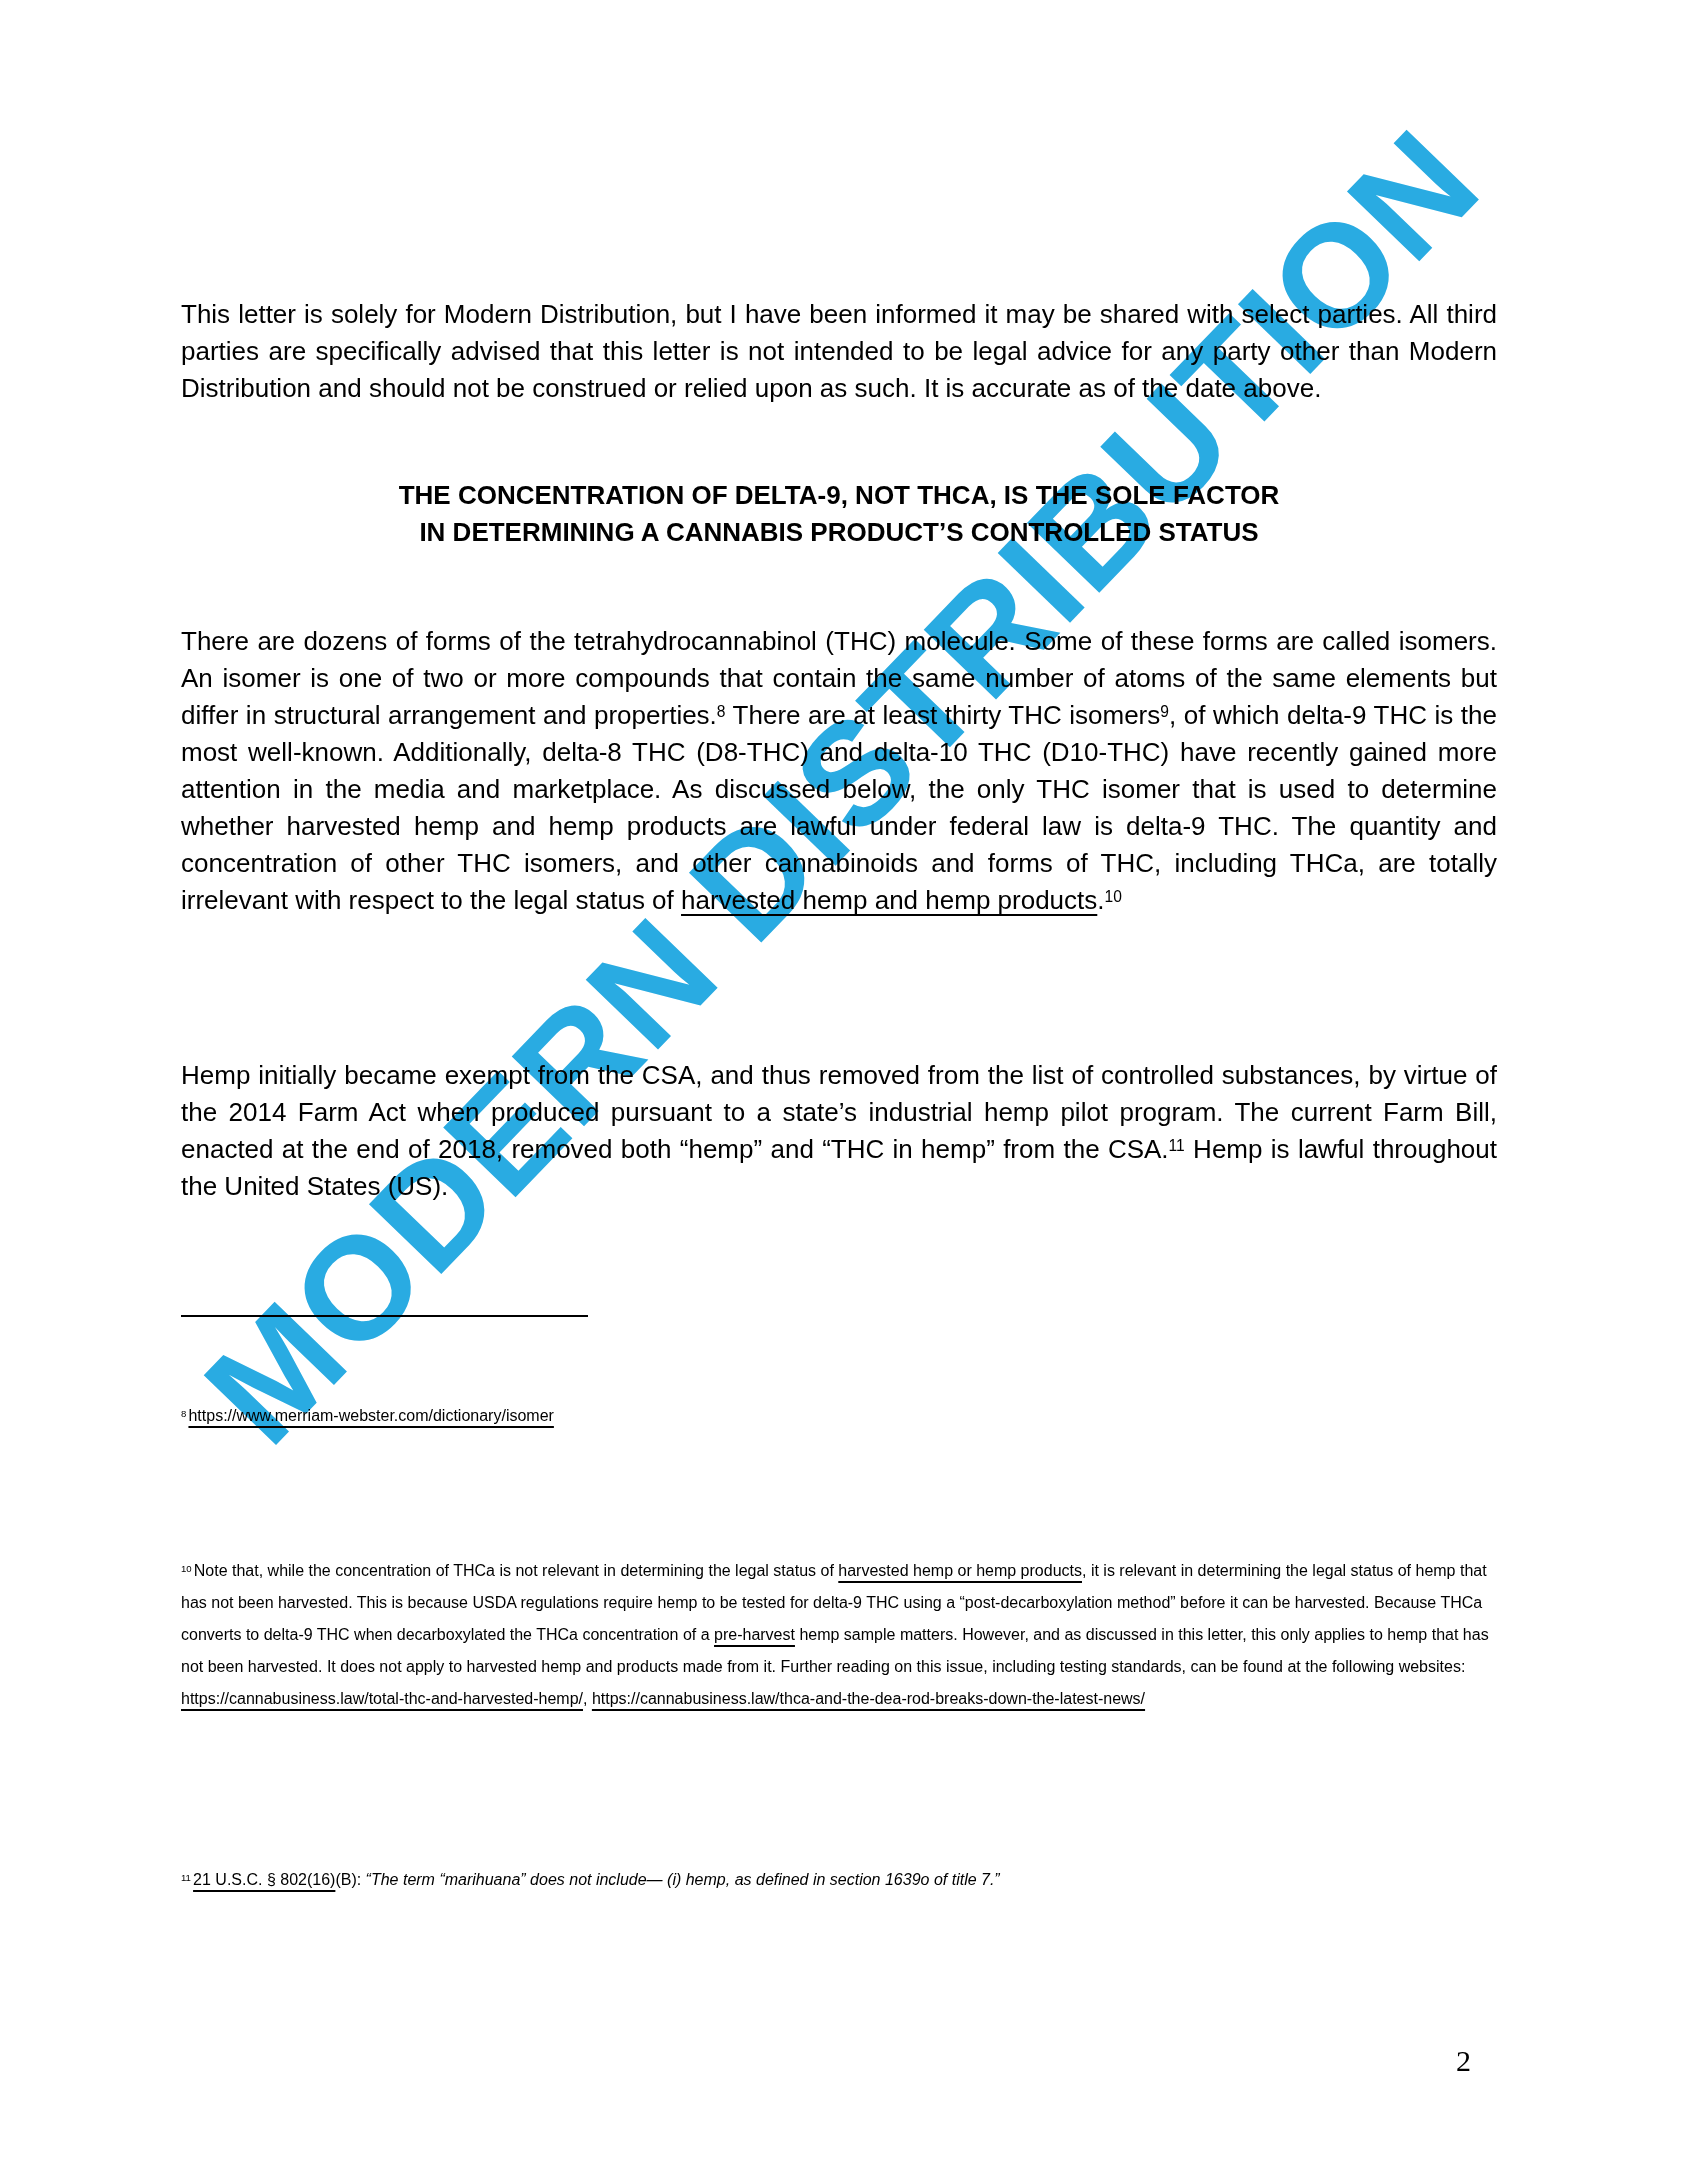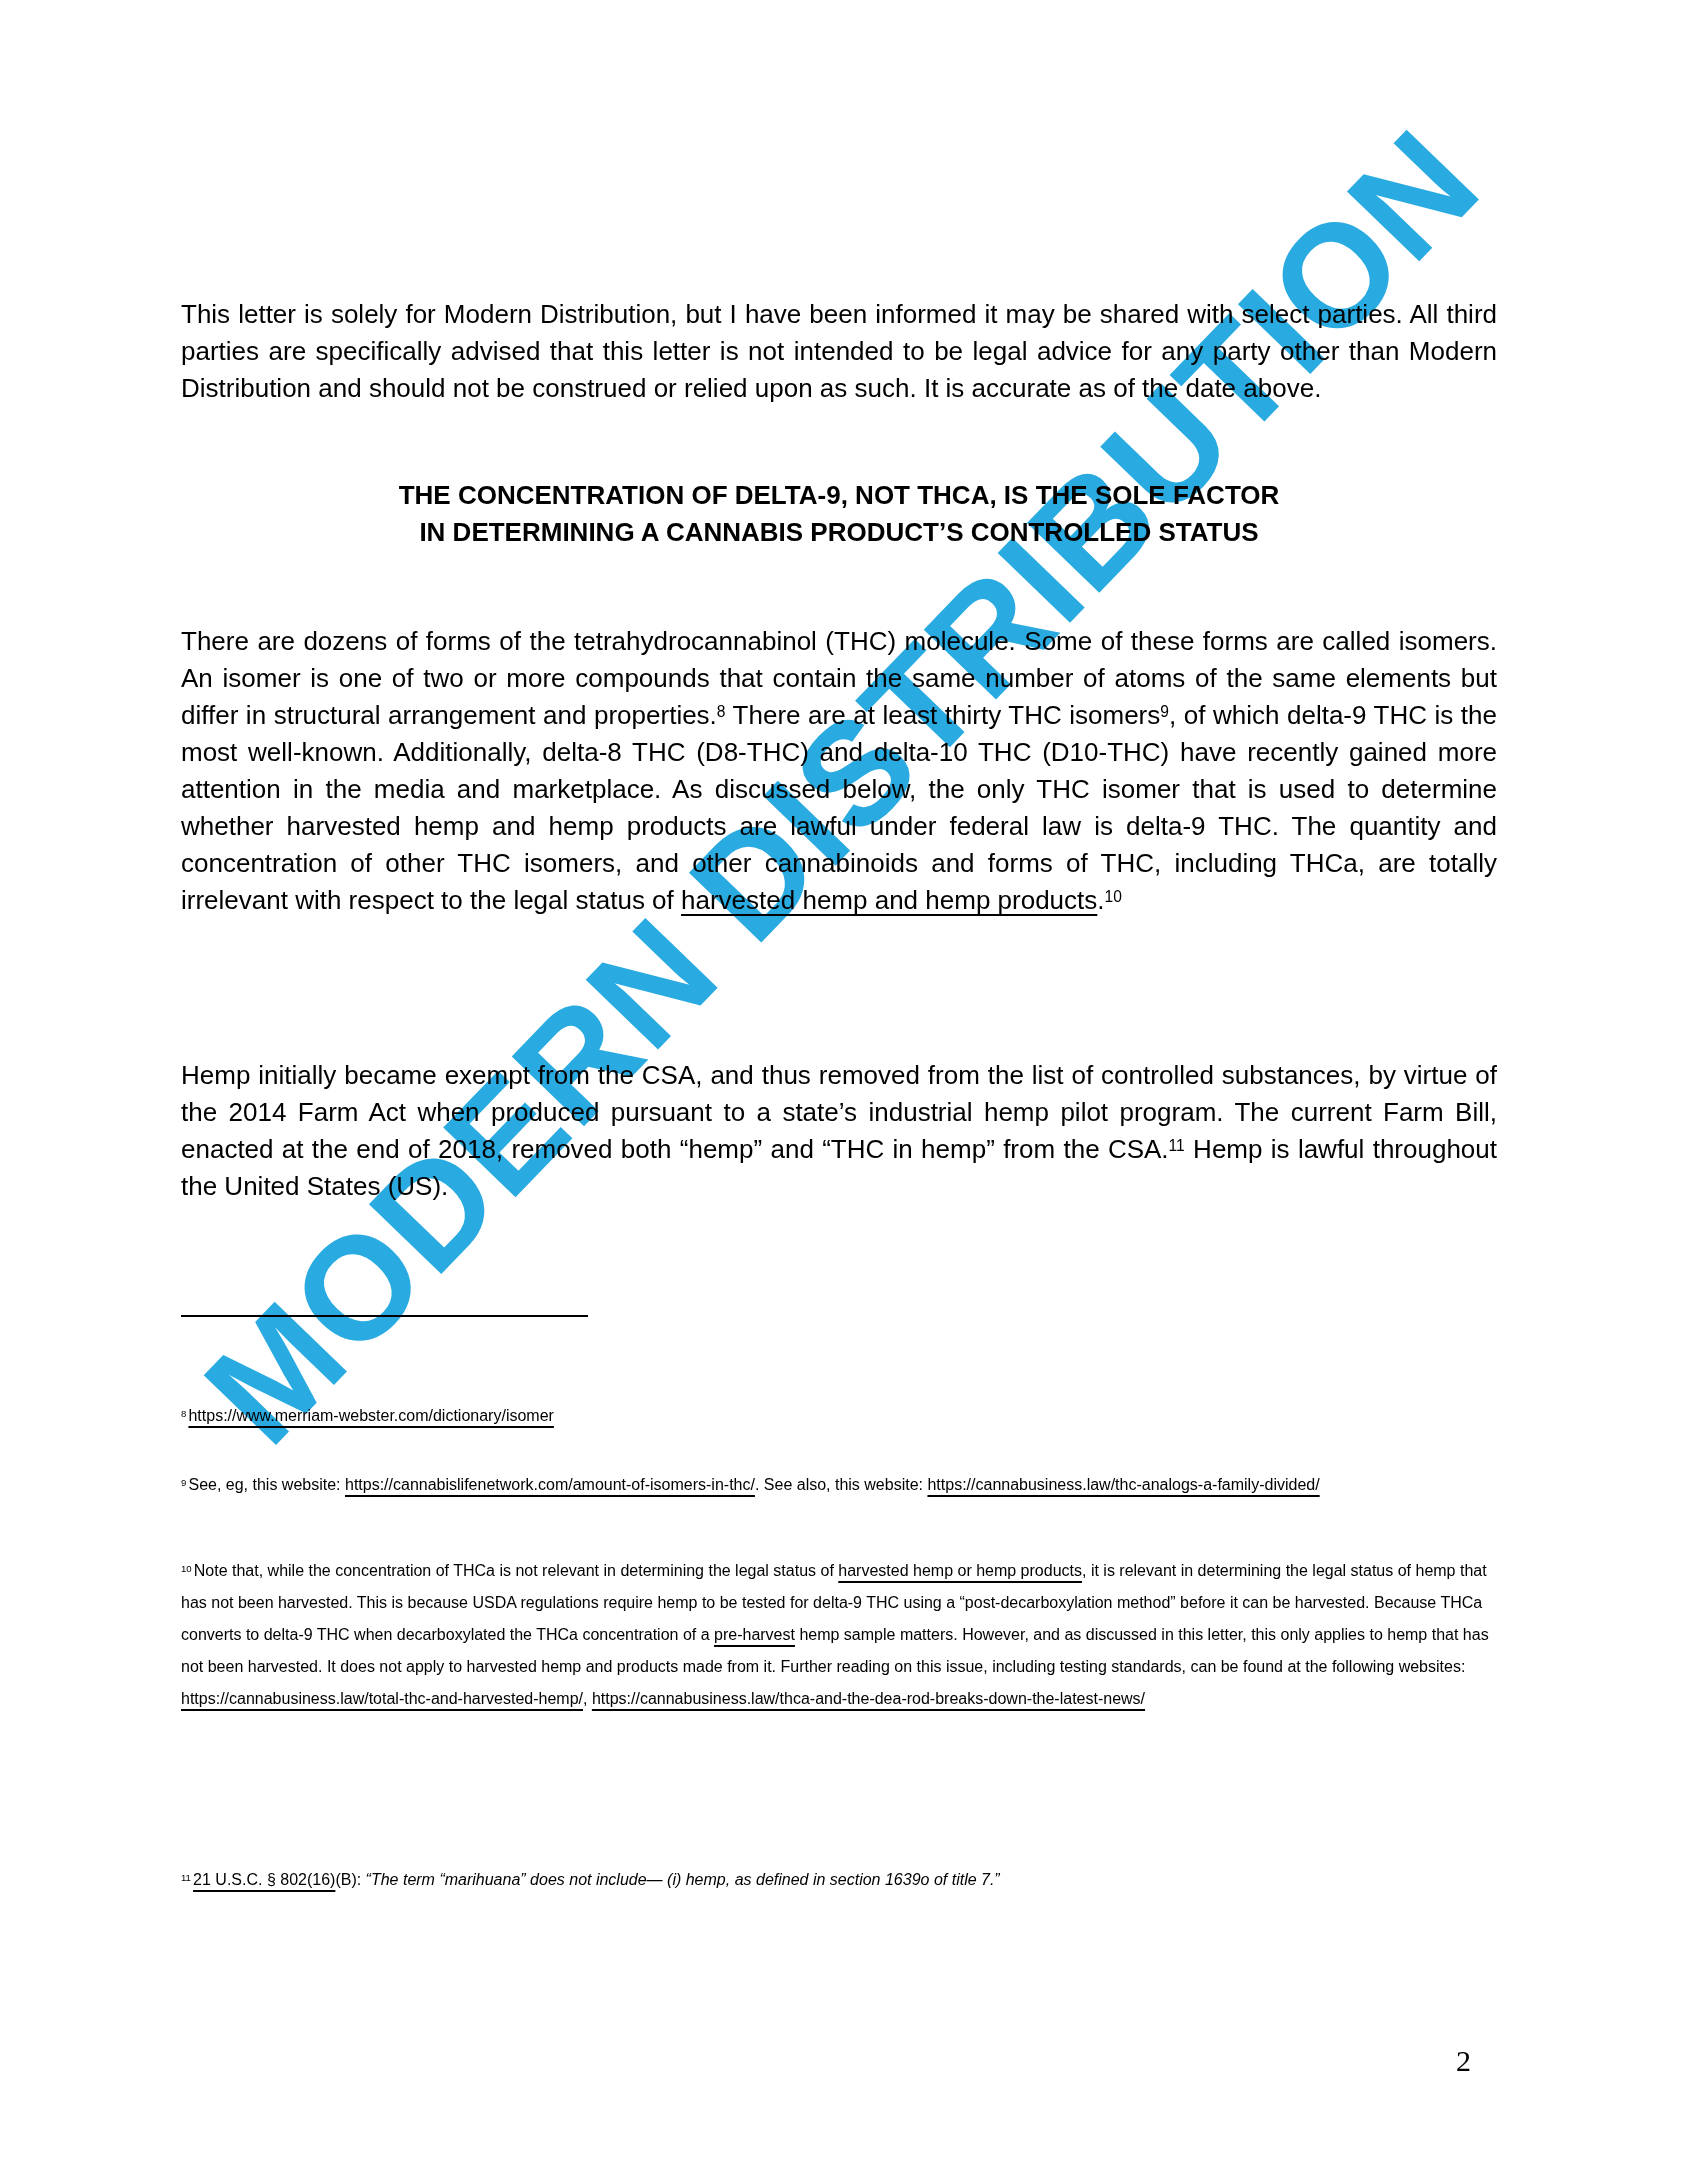--- a/index.html
+++ b/index.html
@@ -66,21 +66,20 @@
 
   <p class="blk just" style="top:623px"><span>There are dozens of forms of the tetrahydrocannabinol (THC) molecule. Some of these forms are called isomers. An isomer is one of two or more compounds that contain the same number of atoms of the same elements but differ in structural arrangement and properties.</span><sup>8</sup><span> There are at least thirty THC isomers</span><sup>9</sup><span>, of which delta-9 THC is the most well-known. Additionally, delta-8 THC (D8-THC) and delta-10 THC (D10-THC) have recently gained more attention in the media and marketplace. As discussed below, the only THC isomer that is used to determine whether harvested hemp and hemp products are lawful under federal law is delta-9 THC. The quantity and concentration of other THC isomers, and other cannabinoids and forms of THC, including THCa, are totally irrelevant with respect to the legal status of </span><span class="u">harvested hemp and hemp products</span><span>.</span><sup>10</sup></p>
 
 
   <p class="blk just" style="top:1057px"><span>Hemp initially became exempt from the CSA, and thus removed from the list of controlled substances, by virtue of the 2014 Farm Act when produced pursuant to a state’s industrial hemp pilot program. The current Farm Bill, enacted at the end of 2018, removed both “hemp” and “THC in hemp” from the CSA.</span><sup>11</sup><span> Hemp is lawful throughout the United States (US).</span></p>
 
   <div class="sep"></div>
 
   <p class="blk fn" style="top:1400px"><sup>8</sup><span class="lnk">https://www.merriam-webster.com/dictionary/isomer</span></p>
 
-  <p class="blk fn" style="top:1469px"><sup>9</sup><span>See, eg, this website: </span><span class="lnk">https://cannabislifenetwork.com/amount-of-isomers-in-thc/</span><span>. See also, this website: </span><span class="lnk">https://cannabusiness.law/thc-analogs-a-family-divided/</span></p>
 
   <p class="blk fn" style="top:1555px"><sup>10</sup><span>Note that, while the concentration of THCa is not relevant in determining the legal status of </span><span class="u">harvested hemp or hemp products</span><span>, it is relevant in determining the legal status of hemp that has not been harvested. This is because USDA regulations require hemp to be tested for delta-9 THC using a “post-decarboxylation method” before it can be harvested. Because THCa converts to delta-9 THC when decarboxylated the THCa concentration of a </span><span class="u">pre-harvest</span><span> hemp sample matters. However, and as discussed in this letter, this only applies to hemp that has not been harvested. It does not apply to harvested hemp and products made from it. Further reading on this issue, including testing standards, can be found at the following websites: </span><span class="lnk">https://cannabusiness.law/total-thc-and-harvested-hemp/</span><span>, </span><span class="lnk">https://cannabusiness.law/thca-and-the-dea-rod-breaks-down-the-latest-news/</span></p>
 
   <p class="blk fn" style="top:1864px"><sup>11</sup><span class="u">21 U.S.C. § 802(16)</span><span>(B): </span><em>“The term “marihuana” does not include— (i) hemp, as defined in section 1639o of title 7.”</em></p>
 
   <div class="pagenum">2</div>
 
 </div>
 
 

